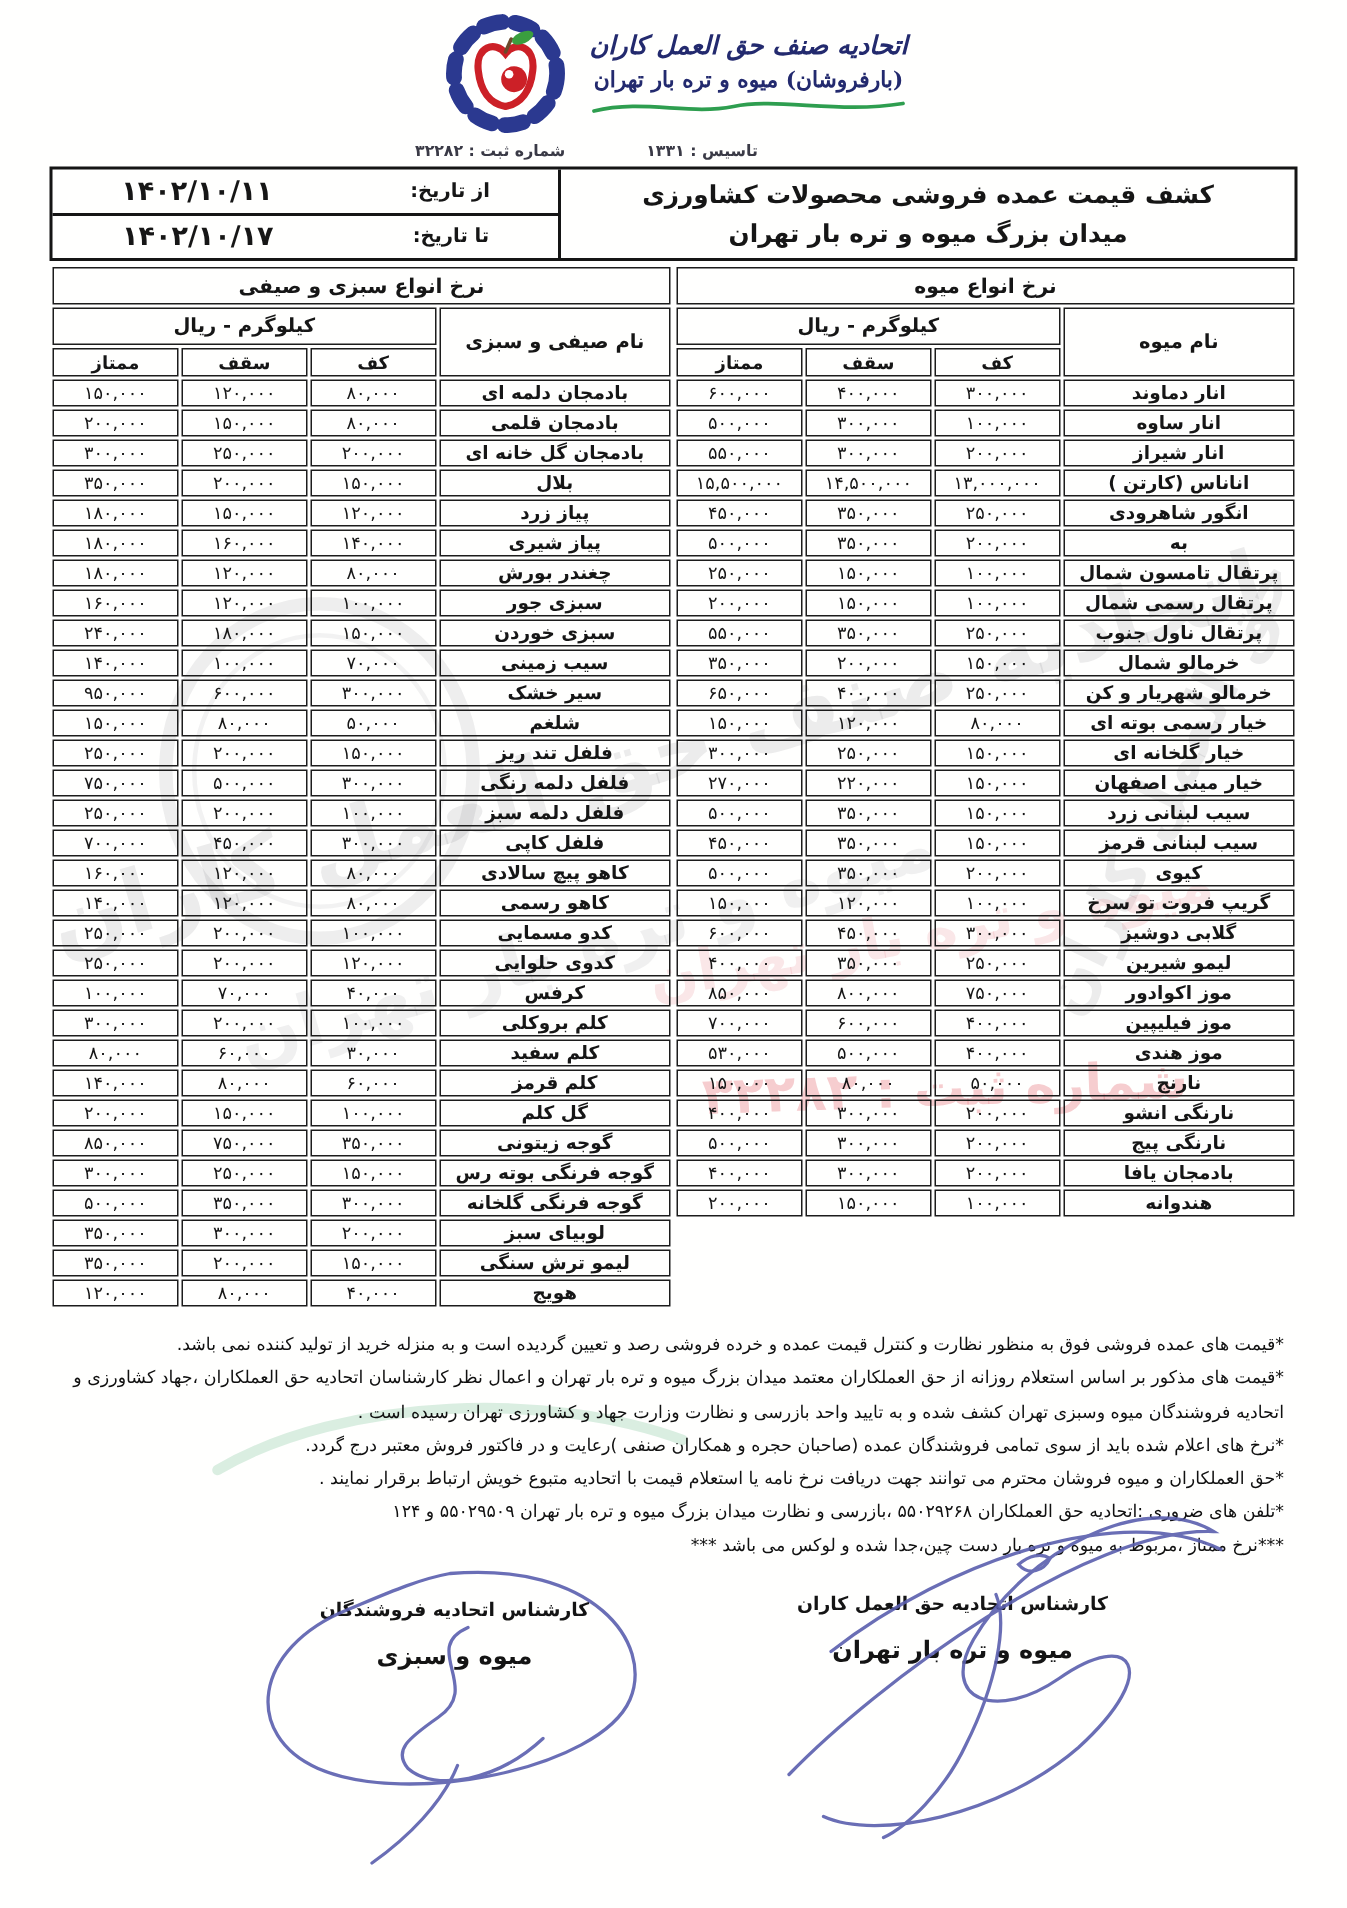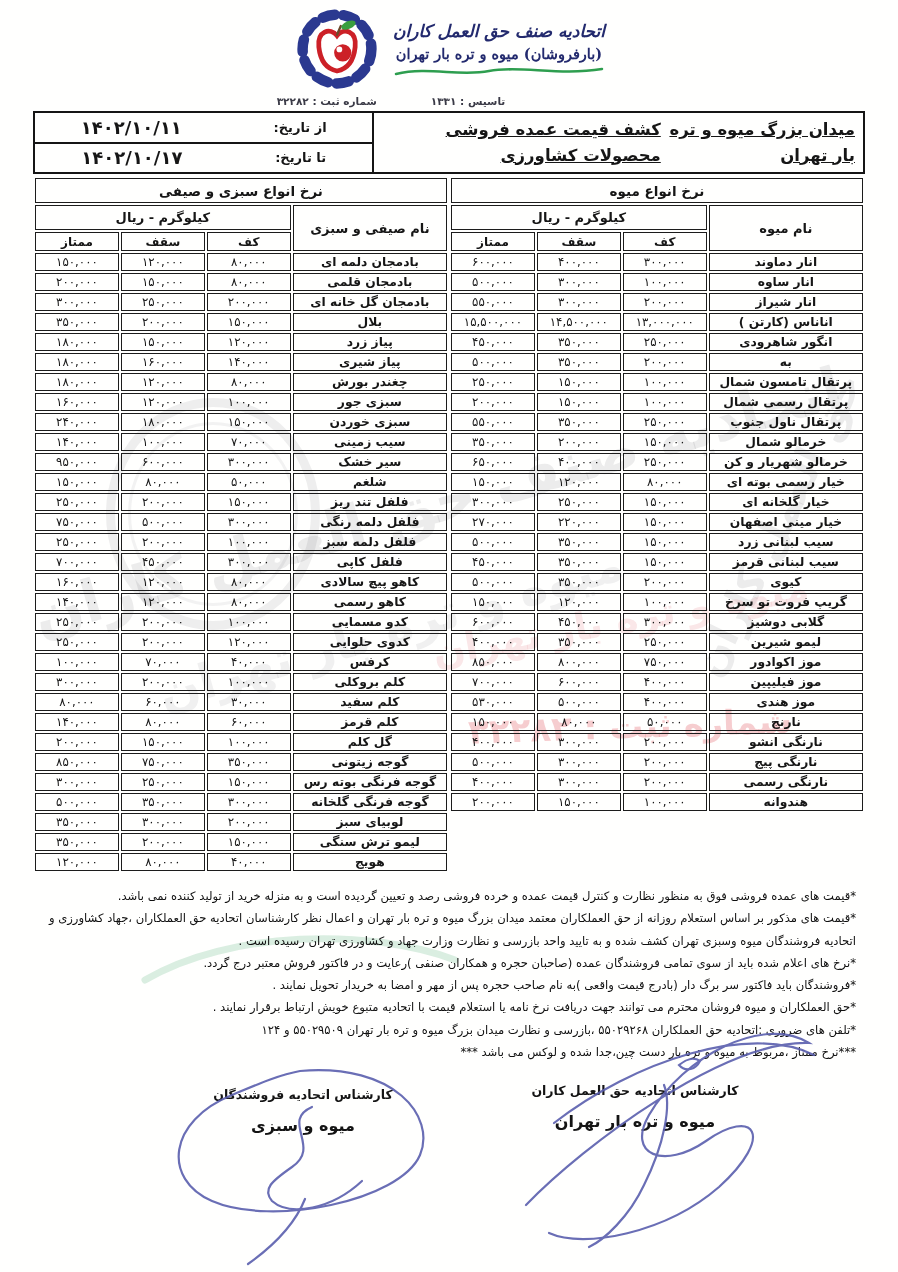--- a/index.html
+++ b/index.html
@@ -32,21 +32,21 @@
   .reg-line { display:flex; direction:ltr; gap:54px; font-size:10.5px; font-weight:bold; color:#3a3a46;
     margin-top:3px; transform:translateX(-58px); }
   
   .title-box { position:relative; z-index:1; margin:4px 33px 0 33px; border:2px solid #151515;
     display:flex; direction:ltr; background:transparent; }
   .dates-col { width:41%; border-right:2px solid #151515; display:flex; flex-direction:column; }
   .date-row { flex:1; display:flex; direction:rtl; align-items:center; justify-content:space-around; height:33px; }
   .date-row.first { border-bottom:2px solid #151515; }
   .date-label { font-size:13px; font-weight:bold; }
   .date-value { font-size:18px; font-weight:bold; letter-spacing:1px; }
-  .title-col { width:59%; display:flex; flex-direction:row; justify-content:center; align-items:center; padding:4px 8px;text-decoration:underline; }
+  .title-col { width:59%; display:flex; flex-direction:column; justify-content:center; align-items:center; padding:4px 8px; }
   .title-line { font-size:16.5px; font-weight:bold; direction:rtl; line-height:1.55; }
   
   .tables-wrap { position:relative; z-index:1; margin:2px 33px 0 33px; display:flex; direction:rtl; align-items:flex-start; }
   table.price-table { width:50%; border-collapse:separate; border-spacing:2px; direction:rtl; table-layout:fixed; }
   .price-table th, .price-table td { border:1.5px solid #1c1c1c; background:transparent; text-align:center; vertical-align:middle; }
   .col-name { width:38%; } .col-num { width:20.66%; }
   th.sec-title { height:25px; font-size:13.5px; font-weight:bold;margin-left:39px; }
   th.unit-h { height:25px; font-size:13px; font-weight:bold; }
   th.name-h { font-size:13px; font-weight:bold; }
   th.col-h { height:19px; font-size:12px; font-weight:bold; }
@@ -297,21 +297,21 @@
             <td class="num-cell">۳۰۰,۰۰۰</td>
             <td class="num-cell">۴۰۰,۰۰۰</td>
           </tr>
           <tr>
             <td class="name-cell">نارنگی پیج</td>
             <td class="num-cell">۲۰۰,۰۰۰</td>
             <td class="num-cell">۳۰۰,۰۰۰</td>
             <td class="num-cell">۵۰۰,۰۰۰</td>
           </tr>
           <tr>
-            <td class="name-cell">نارنگی رسمی</td>
+            <td class="name-cell">بادمجان یافا</td>
             <td class="num-cell">۲۰۰,۰۰۰</td>
             <td class="num-cell">۳۰۰,۰۰۰</td>
             <td class="num-cell">۴۰۰,۰۰۰</td>
           </tr>
           <tr>
             <td class="name-cell">هندوانه</td>
             <td class="num-cell">۱۰۰,۰۰۰</td>
             <td class="num-cell">۱۵۰,۰۰۰</td>
             <td class="num-cell">۲۰۰,۰۰۰</td>
           </tr>
@@ -528,21 +528,20 @@
           </tr>
         </tbody>
     </table>
 
   </div>
 
   <div class="notes">
       <div class="note-line">*قیمت های عمده فروشی فوق  به منظور نظارت و کنترل قیمت عمده و خرده فروشی رصد و تعیین گردیده است و به منزله خرید از تولید کننده نمی باشد.</div>
       <div class="note-line">*قیمت های مذکور بر اساس استعلام روزانه از حق العملکاران معتمد میدان بزرگ میوه و تره بار تهران و اعمال نظر کارشناسان اتحادیه حق العملکاران ،جهاد کشاورزی و اتحادیه فروشندگان میوه وسبزی تهران کشف شده و به تایید واحد بازرسی و نظارت وزارت جهاد و کشاورزی تهران رسیده است .</div>
       <div class="note-line">*نرخ های اعلام شده باید از سوی تمامی فروشندگان عمده (صاحبان حجره و همکاران صنفی )رعایت و در فاکتور فروش معتبر درج گردد.</div>
-      <div class="note-line">*فروشندگان باید فاکتور سر برگ دار (بادرج قیمت واقعی )به نام صاحب حجره پس از مهر و امضا به خریدار تحویل نمایند .</div>
       <div class="note-line">*حق العملکاران و میوه فروشان محترم می توانند جهت دریافت نرخ نامه یا استعلام قیمت با اتحادیه متبوع خویش ارتباط برقرار نمایند .</div>
       <div class="note-line">*تلفن های ضروری :اتحادیه حق العملکاران ۵۵۰۲۹۲۶۸   ،بازرسی و نظارت میدان بزرگ میوه و تره بار تهران ۵۵۰۲۹۵۰۹  و  ۱۲۴</div>
       <div class="note-line">***نرخ ممتاز ،مربوط به میوه و تره بار دست چین،جدا شده و لوکس می باشد ***</div>
     </div>
 
   <div class="sig-area">
     <div class="sig-caption sig-right">
       <div>کارشناس اتحادیه حق العمل کاران</div>
       <div class="l2">میوه و تره بار تهران</div>
     </div>

